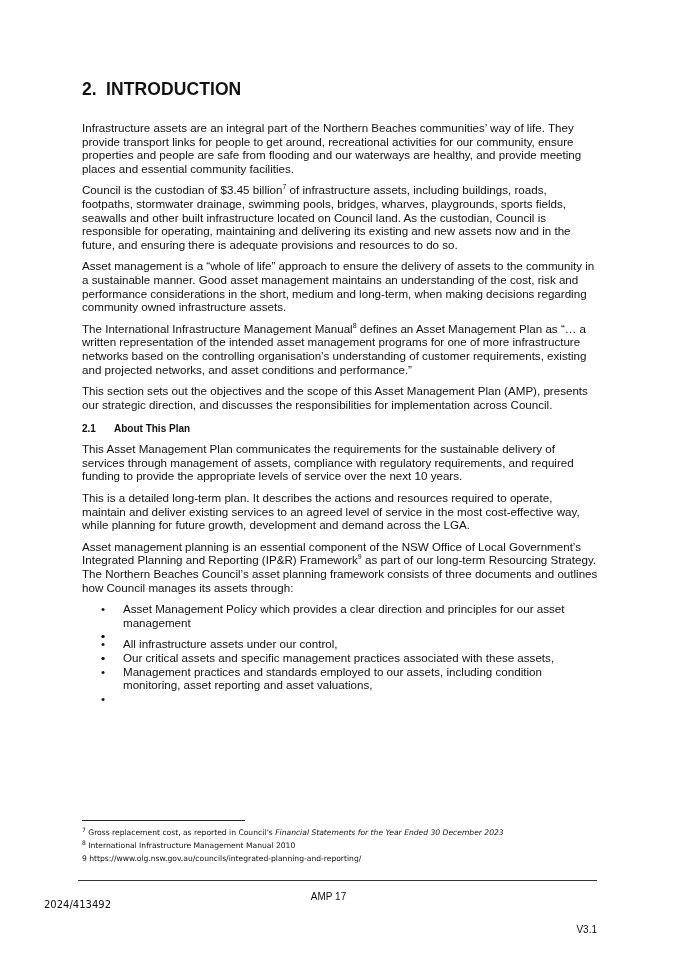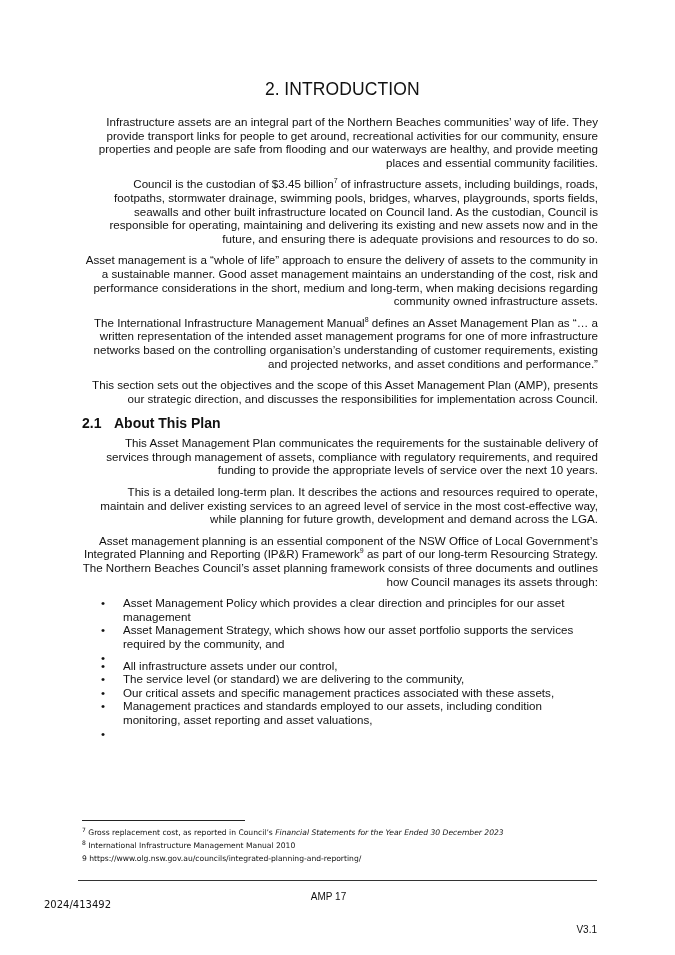--- a/index.html
+++ b/index.html
@@ -1,22 +1,22 @@
 <!DOCTYPE html>
 <html><head>
 <meta charset="utf-8">
 <style>
   html, body { margin: 0; padding: 0; background: #ffffff; }
   body { width: 675px; height: 955px; position: relative; overflow: hidden; font-family: "Liberation Sans", sans-serif; color: #111; }
   .page { position: absolute; left: 82px; top: 78px; width: 516px; }
-  h1 { font-size: 17.5px; font-weight: normal; margin: 0 0 15px 0; letter-spacing: 0.1px; line-height: 22px; text-align: center; }
+  h1 { font-size: 17.5px; font-weight: bold; margin: 0 0 21px 0; letter-spacing: 0.1px; line-height: 22px; }
   h1 .num { display: inline-block; width: 24px; }
-  h2 { font-size: 14px; font-weight: bold; margin: 9px 0 4px 0; line-height: 18px; }
+  h2 { font-size: 10px; font-weight: bold; margin: 9px 0 4px 0; line-height: 18px; }
   h2 .num { display: inline-block; width: 32px; }
-  p { font-size: 11.6px; line-height: 13.6px; margin: 0 0 8px 0; text-align: right; }
+  p { font-size: 11.6px; line-height: 13.6px; margin: 0 0 8px 0; }
   sup { font-size: 7px; line-height: 0; vertical-align: 5px; }
   ul { margin: 0 0 8px 0; padding: 0; list-style: none; }
   li { font-size: 11.6px; line-height: 13.6px; position: relative; padding-left: 41px; margin: 0; }
   li .bullet { position: absolute; left: 19px; top: 0; }
   .fn-rule { position: absolute; left: 82px; top: 820px; width: 163px; border-top: 1px solid #222; }
   .footnotes { position: absolute; left: 82px; top: 826px; width: 520px; font-family: "DejaVu Sans", sans-serif; font-size: 7.6px; line-height: 13.2px; color: #111; }
   .footnotes sup { font-size: 6px; vertical-align: 3px; }
   .footnotes .fn { white-space: nowrap; }
   .footer-rule { position: absolute; left: 78px; top: 880px; width: 519px; border-top: 1px solid #333; }
   .footer-center { position: absolute; left: 0; width: 657px; text-align: center; top: 891px; font-size: 10px; }
@@ -41,28 +41,28 @@
   <h2>
     <span class="num">2.1</span><span>About This Plan</span>
   </h2>
 
   <p>This Asset Management Plan communicates the requirements for the sustainable delivery of services through management of assets, compliance with regulatory requirements, and required funding to provide the appropriate levels of service over the next 10 years.</p>
   <p>This is a detailed long-term plan. It describes the actions and resources required to operate, maintain and deliver existing services to an agreed level of service in the most cost-effective way, while planning for future growth, development and demand across the LGA.</p>
   <p><span>Asset management planning is an essential component of the NSW Office of Local Government’s Integrated Planning and Reporting (IP&amp;R) Framework</span><sup>9</sup><span> as part of our long-term Resourcing Strategy. The Northern Beaches Council’s asset planning framework consists of three documents and outlines how Council manages its assets through:</span></p>
 
   <ul>
     <li><span class="bullet">•</span><span>Asset Management Policy which provides a clear direction and principles for our asset management</span></li>
-    <li><span class="bullet">•</span><span>Asset Management Strategy, which shows how our asset portfolio supports the services required by the community, and</span></li>
+    <li><span class="bullet">•</span></li>
     <li><span class="bullet">•</span></li>
   </ul>
 
 
   <ul>
     <li><span class="bullet">•</span><span>All infrastructure assets under our control,</span></li>
-    <li><span class="bullet">•</span><span>The service level (or standard) we are delivering to the community,</span></li>
+    <li><span class="bullet">•</span></li>
     <li><span class="bullet">•</span><span>Our critical assets and specific management practices associated with these assets,</span></li>
     <li><span class="bullet">•</span><span>Management practices and standards employed to our assets, including condition monitoring, asset reporting and asset valuations,</span></li>
     <li><span class="bullet">•</span></li>
   </ul>
 </div>
 
 <div class="fn-rule"></div>
 <div class="footnotes">
   <div class="fn"><sup>7</sup><span> Gross replacement cost, as reported in Council’s </span><span class="ital">Financial Statements for the Year Ended 30 December 2023</span></div>
   <div class="fn"><sup>8</sup><span> International Infrastructure Management Manual 2010</span></div>

